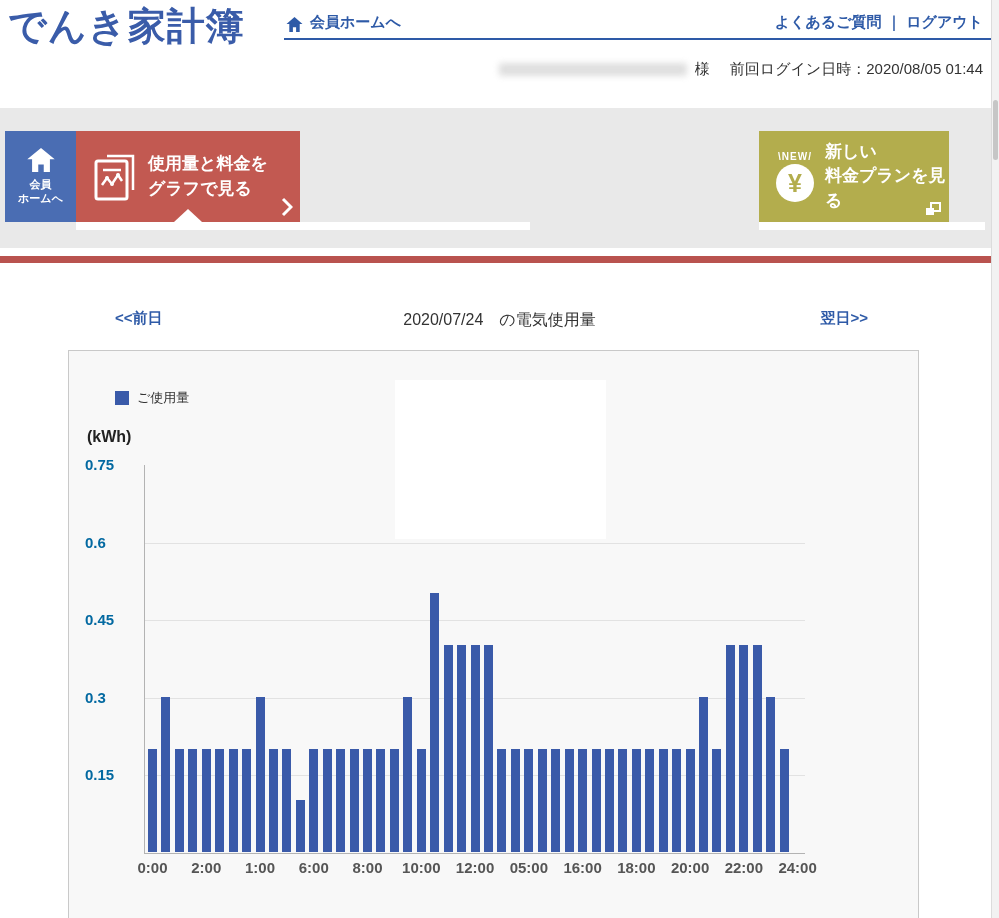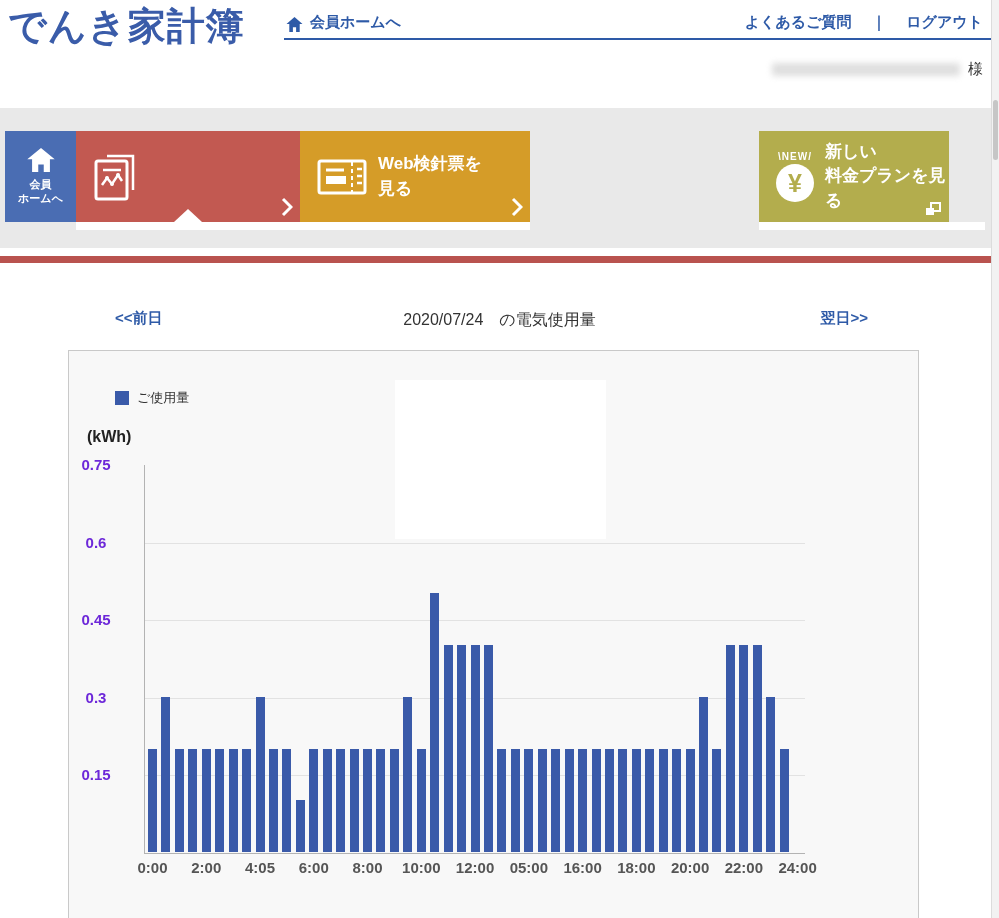--- a/index.html
+++ b/index.html
@@ -6,21 +6,21 @@
   body{
     width:999px;height:918px;position:relative;overflow:hidden;background:#fff;
     font-family:"Liberation Sans","DejaVu Sans",sans-serif;color:#333;
   }
   a{cursor:pointer;}
   
   .logo{position:absolute;left:8px;top:1px;font-size:38px;font-weight:bold;color:#3a5ca9;letter-spacing:1px;}
   .home-link{position:absolute;left:286px;top:13px;display:flex;gap:7px;align-items:flex-end;
     color:#2e5aa7;font-weight:bold;font-size:15px;text-decoration:none;}
   .nav-underline{position:absolute;left:284px;top:38px;width:708px;height:2px;background:#2e5aa7;}
-  .top-links{position:absolute;right:16px;top:13px;display:flex;gap:20px;align-items:flex-start;
+  .top-links{position:absolute;right:16px;top:13px;display:flex;gap:5px;align-items:flex-start;
     font-size:15px;font-weight:bold;color:#2e5aa7;}
   .top-links a{color:#2e5aa7;text-decoration:none;}
   .user-row{position:absolute;top:60px;right:16px;display:flex;align-items:center;font-size:15px;color:#333;}
   .email-redacted{display:inline-block;width:188px;height:13px;background:#b8b8b8;border-radius:2px;
     filter:blur(3px);opacity:.45;margin-right:8px;}
   .last-login{margin-left:20px;}
   
   .tab-band{position:absolute;left:0;top:108px;width:999px;height:140px;background:#e9e9e9;}
   .tab{position:absolute;top:23px;height:91px;box-sizing:border-box;color:#fff;}
   .tab-home{left:5px;width:71px;background:#4a6db3;display:flex;flex-direction:column;
@@ -54,21 +54,21 @@
     border:1px solid #c9c9c9;box-sizing:border-box;padding-left:21px;}
   .legend{position:absolute;left:46px;top:38px;display:flex;align-items:center;gap:8px;}
   .legend-swatch{width:14px;height:14px;background:#3a5aa9;}
   .legend-label{font-size:13px;color:#333;}
   .kwh{position:absolute;left:18px;top:77px;font-size:16px;font-weight:bold;color:#222;}
   .plot{position:absolute;left:75px;top:114px;width:661px;height:388px;}
   .axis-y{position:absolute;left:0;top:0;width:1px;height:389px;background:#b3b3b3;}
   .axis-x{position:absolute;left:0;top:388px;width:661px;height:1px;background:#b3b3b3;}
   .grid{position:absolute;left:1px;width:660px;height:1px;background:#e2e2e2;}
   .bar{position:absolute;bottom:1px;width:9px;background:#3a5aa9;}
-  .ytick{position:absolute;left:0;width:54px;text-align:center;font-size:15px;font-weight:bold;color:#6d28d9;}
+  .ytick{position:absolute;left:16px;width:54px;text-align:left;font-size:15px;font-weight:bold;color:#0369a1;}
   .xtick{position:absolute;top:394px;width:60px;text-align:center;font-size:15px;font-weight:bold;color:#555;}
   .masked{position:absolute;left:326px;top:29px;width:211px;height:159px;background:#fff;}
   
   .scrollbar{position:absolute;right:0;top:0;width:7px;height:918px;background:#f2f2f2;border-left:1px solid #dcdcdc;}
   .scroll-thumb{position:absolute;left:1px;top:100px;width:5px;height:60px;background:#c6c6c6;border-radius:3px;}
 </style>
 </head>
 <body>
 
 <header>
@@ -84,20 +84,21 @@
 
   <div class="top-links">
     <a>よくあるご質問</a>
     <span>｜</span>
     <a>ログアウト</a>
   </div>
 
   <div class="user-row">
     <span class="email-redacted"></span>
     <span>様</span>
+    <span class="last-login">前回ログイン日時：2020/08/05 01:44</span>
   </div>
 </header>
 
 <nav class="tab-band">
 
   <div class="tab tab-home">
     <svg width="28" height="24" viewBox="0 0 16 14">
       <path d="M8 0 L16 6.5 H13.2 V14 H9.6 V9.6 H6.4 V14 H2.8 V6.5 H0 Z" fill="#fff"></path>
     </svg>
     <div class="lbl">
@@ -110,46 +111,30 @@
     <div class="tab-inner">
       <svg width="44" height="49" viewBox="0 0 44 49">
         <path d="M14 4 H40 V38" fill="none" stroke="#fff" stroke-width="2.5"></path>
         <rect x="3" y="9" width="31" height="38" rx="2" fill="none" stroke="#fff" stroke-width="3"></rect>
         <line x1="10" y1="18" x2="28" y2="18" stroke="#fff" stroke-width="2.5"></line>
         <polyline points="9,33 14,26 19,32 25,23 29,29" fill="none" stroke="#fff" stroke-width="2.5"></polyline>
         <circle cx="14" cy="26" r="2" fill="#fff"></circle>
           <circle cx="19" cy="32" r="2" fill="#fff"></circle>
           <circle cx="25" cy="23" r="2" fill="#fff"></circle>
       </svg>
+      <div class="tab-text">
+        <span>使用量と料金を</span>
+        <span>グラフで見る</span>
+      </div>
     </div>
     <svg class="chevron" width="12" height="20" viewBox="0 0 12 20">
       <polyline points="2,2 10,10 2,18" fill="none" stroke="#fff" stroke-width="3"></polyline>
     </svg>
   </div>
 
-  <div class="tab tab-meter">
-    <div class="tab-inner">
-      <svg width="50" height="36" viewBox="0 0 50 36">
-        <rect x="2" y="2" width="46" height="32" rx="2" fill="none" stroke="#fff" stroke-width="3"></rect>
-        <line x1="9" y1="11" x2="27" y2="11" stroke="#fff" stroke-width="3"></line>
-        <rect x="9" y="17" width="20" height="8" fill="#fff"></rect>
-        <line x1="35" y1="3" x2="35" y2="33" stroke="#fff" stroke-width="2" stroke-dasharray="4 3"></line>
-        <line x1="40" y1="10" x2="45" y2="10" stroke="#fff" stroke-width="2.5"></line>
-        <line x1="40" y1="17" x2="45" y2="17" stroke="#fff" stroke-width="2.5"></line>
-        <line x1="40" y1="24" x2="45" y2="24" stroke="#fff" stroke-width="2.5"></line>
-      </svg>
-      <div class="tab-text">
-        <span>Web検針票を</span>
-        <span>見る</span>
-      </div>
-    </div>
-    <svg class="chevron" width="12" height="20" viewBox="0 0 12 20">
-      <polyline points="2,2 10,10 2,18" fill="none" stroke="#fff" stroke-width="3"></polyline>
-    </svg>
-  </div>
 
 
   <div class="tab tab-plan">
     <div class="tab-inner">
       <div>
         <div class="new-badge">\NEW/</div>
         <div class="yen-circle">¥</div>
       </div>
       <div class="tab-text">
         <span>新しい</span>
@@ -230,21 +215,21 @@
         <div class="bar" title="20:00 : 0.2 kWh" style="left: 541.6px; height: 103.467px;"></div>
         <div class="bar" title="20:30 : 0.3 kWh" style="left: 555.04px; height: 155.2px;"></div>
         <div class="bar" title="21:00 : 0.2 kWh" style="left: 568.48px; height: 103.467px;"></div>
         <div class="bar" title="21:30 : 0.4 kWh" style="left: 581.92px; height: 206.933px;"></div>
         <div class="bar" title="22:00 : 0.4 kWh" style="left: 595.36px; height: 206.933px;"></div>
         <div class="bar" title="22:30 : 0.4 kWh" style="left: 608.8px; height: 206.933px;"></div>
         <div class="bar" title="23:00 : 0.3 kWh" style="left: 622.24px; height: 155.2px;"></div>
         <div class="bar" title="23:30 : 0.2 kWh" style="left: 635.68px; height: 103.467px;"></div>
         <div class="xtick" style="left: -21.5px;">0:00</div>
         <div class="xtick" style="left: 32.26px;">2:00</div>
-        <div class="xtick" style="left: 86.02px;">4:05</div>
+        <div class="xtick" style="left: 86.02px;">1:00</div>
         <div class="xtick" style="left: 139.78px;">6:00</div>
         <div class="xtick" style="left: 193.54px;">8:00</div>
         <div class="xtick" style="left: 247.3px;">10:00</div>
         <div class="xtick" style="left: 301.06px;">12:00</div>
         <div class="xtick" style="left: 354.82px;">05:00</div>
         <div class="xtick" style="left: 408.58px;">16:00</div>
         <div class="xtick" style="left: 462.34px;">18:00</div>
         <div class="xtick" style="left: 516.1px;">20:00</div>
         <div class="xtick" style="left: 569.86px;">22:00</div>
         <div class="xtick" style="left: 623.62px;">24:00</div>

